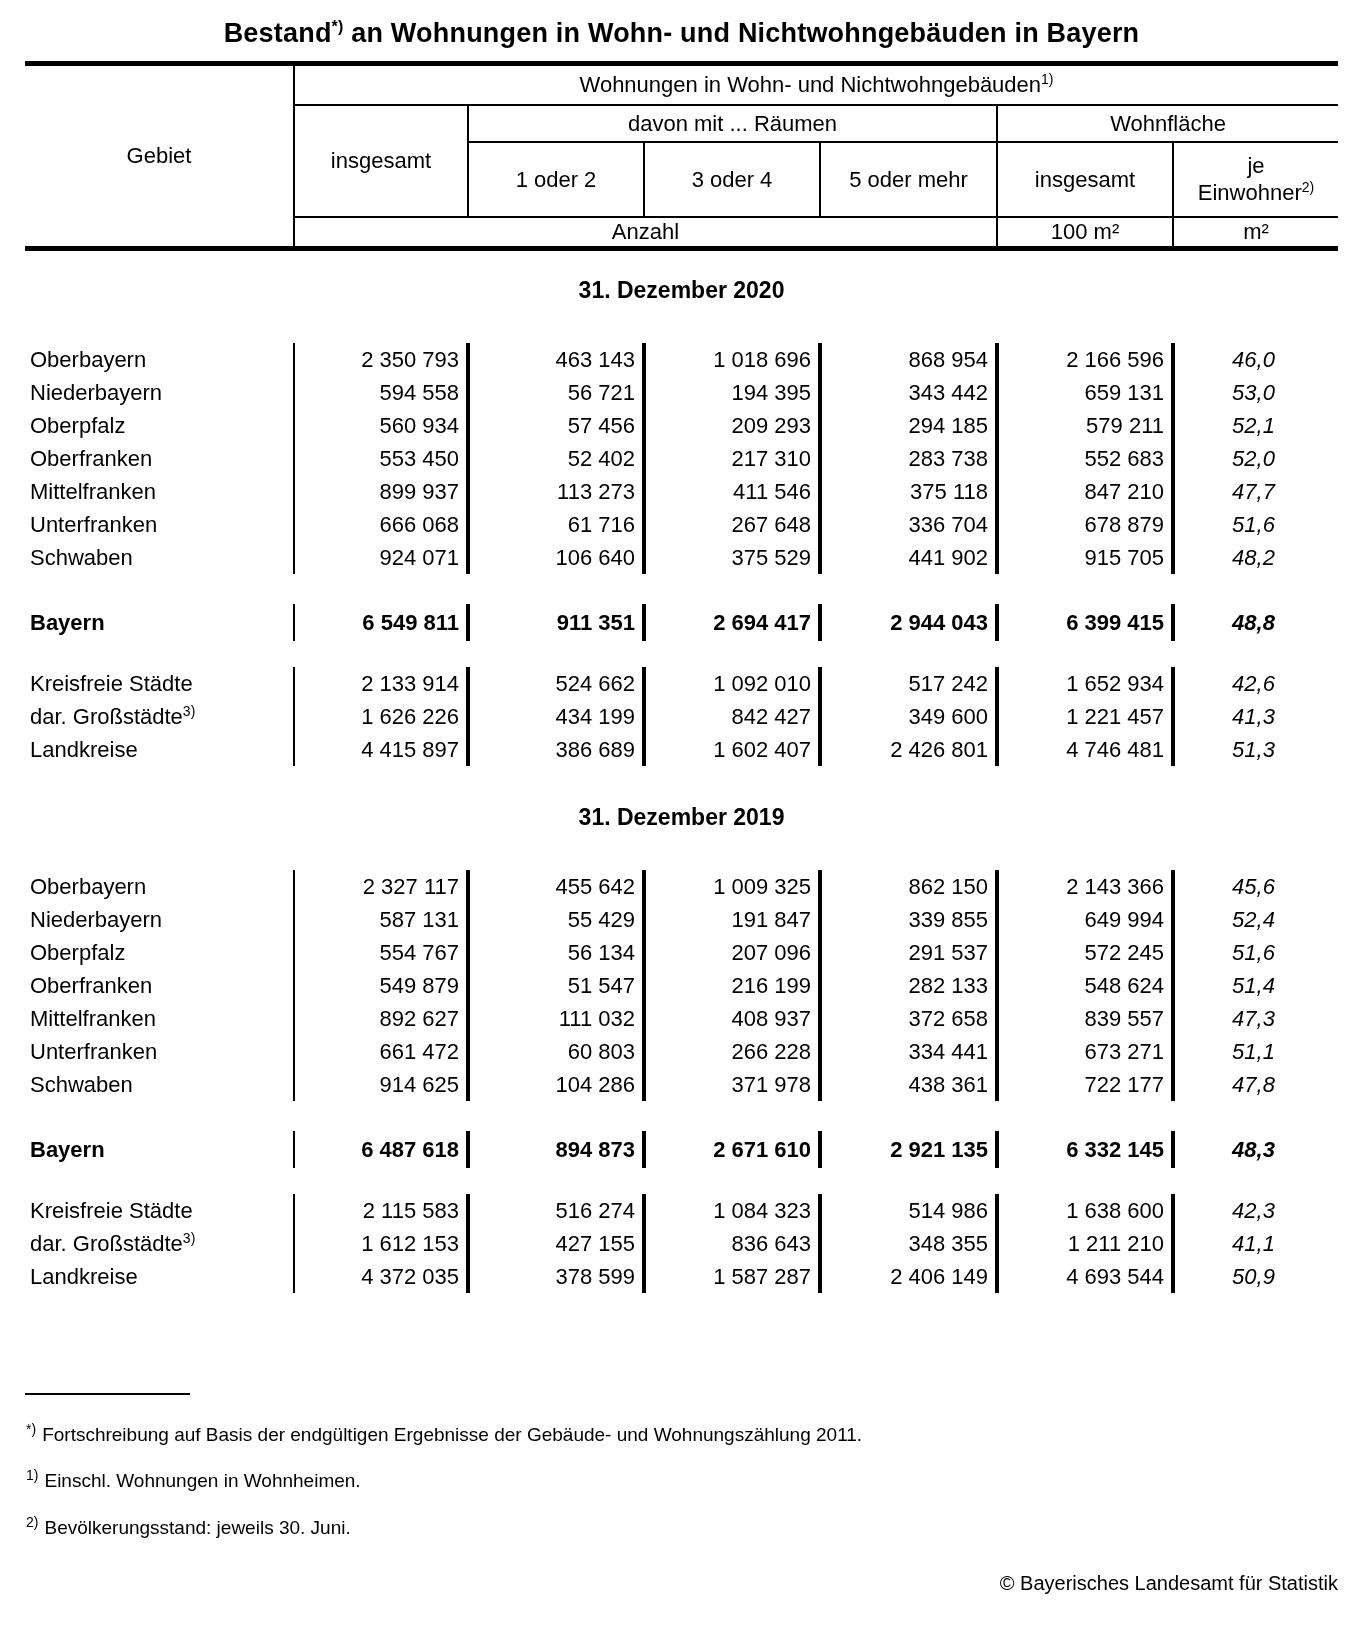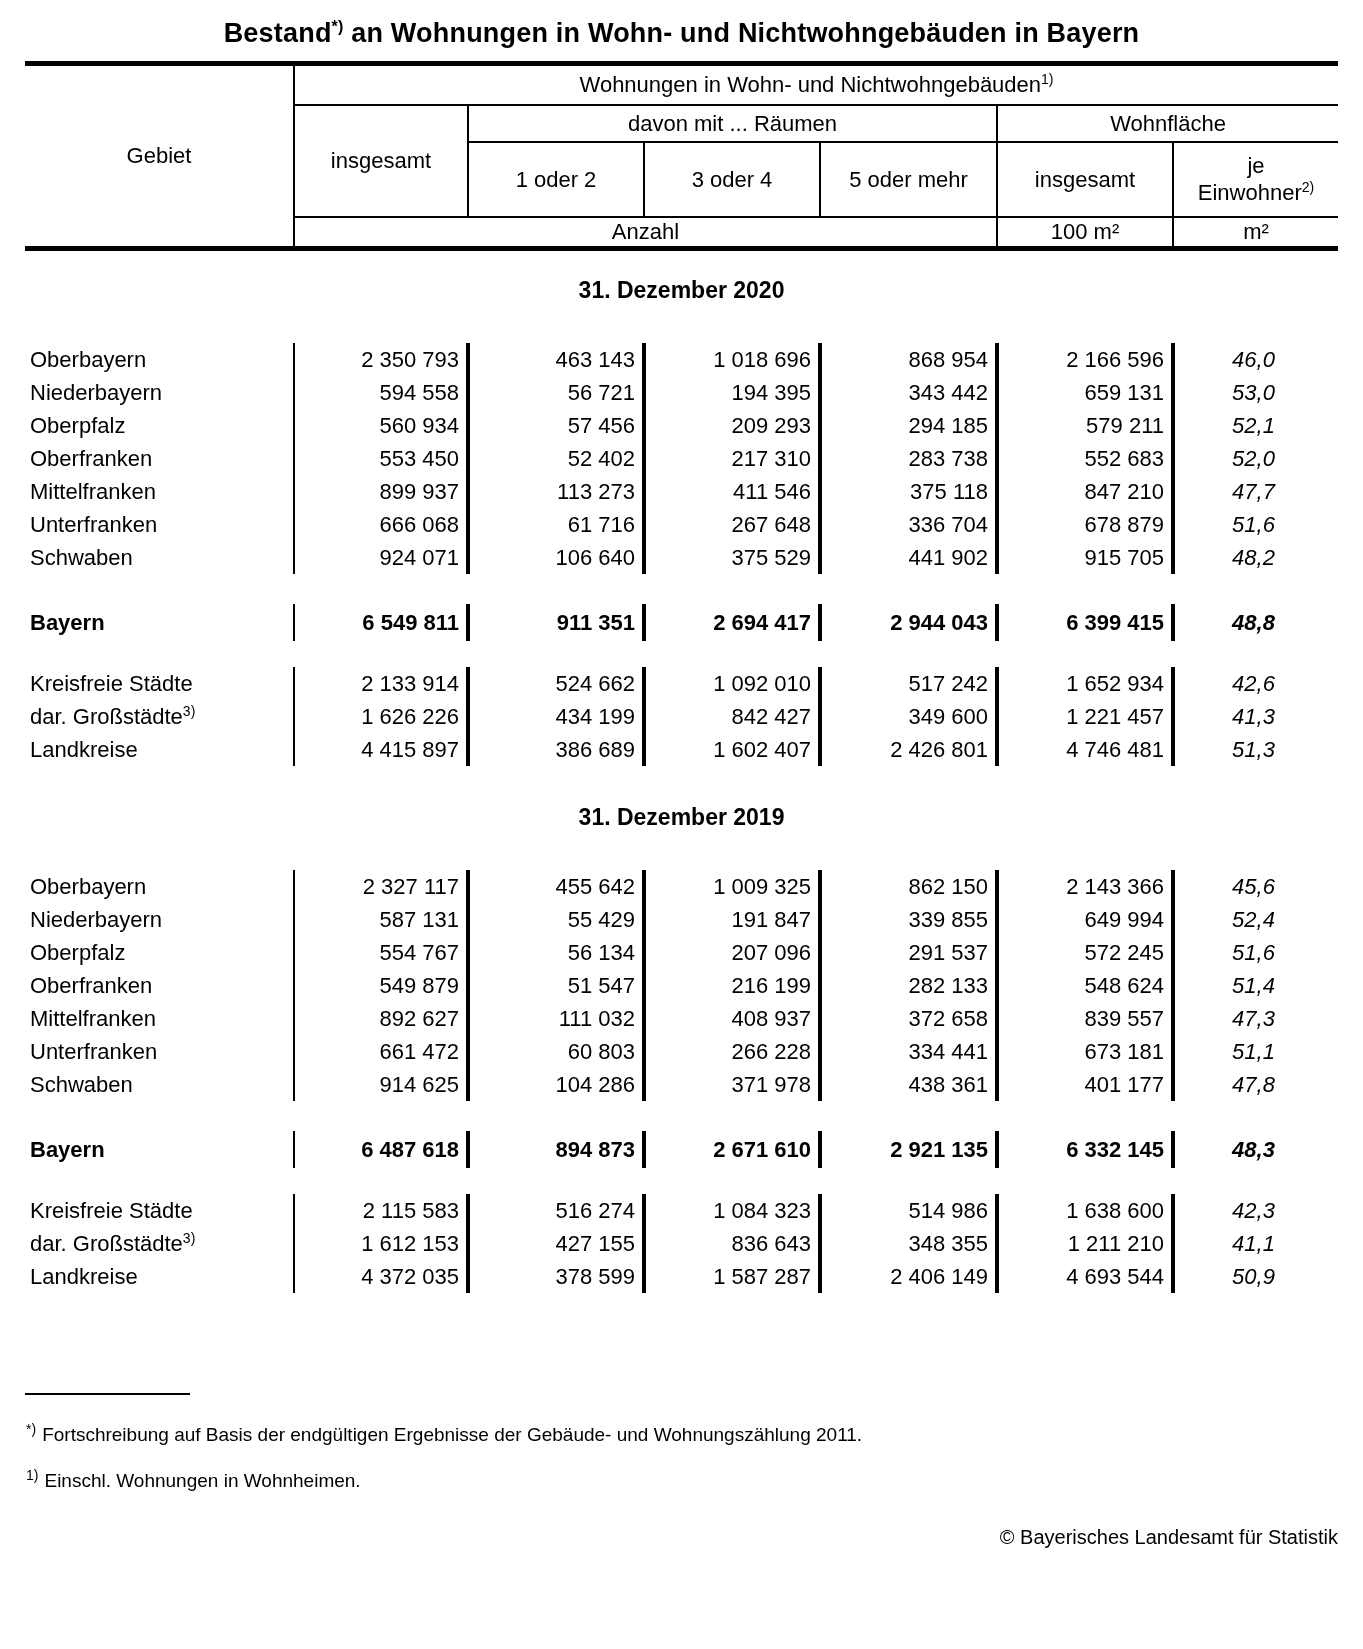--- a/index.html
+++ b/index.html
@@ -264,30 +264,30 @@
           <td class="num">372 658</td>
           <td class="num">839 557</td>
           <td class="last">47,3</td>
         </tr>
         <tr>
           <td class="gb">Unterfranken</td>
           <td class="num">661 472</td>
           <td class="num">60 803</td>
           <td class="num">266 228</td>
           <td class="num">334 441</td>
-          <td class="num">673 181</td>
+          <td class="num">673 271</td>
           <td class="last">51,1</td>
         </tr>
         <tr>
           <td class="gb">Schwaben</td>
           <td class="num">914 625</td>
           <td class="num">104 286</td>
           <td class="num">371 978</td>
           <td class="num">438 361</td>
-          <td class="num">401 177</td>
+          <td class="num">722 177</td>
           <td class="last">47,8</td>
         </tr>
         <tr>
           <td colspan="7" class="spacer" style="height: 30px;"></td>
         </tr>
         <tr class="bold-row">
           <td class="gb">Bayern</td>
           <td class="num">6 487 618</td>
           <td class="num">894 873</td>
           <td class="num">2 671 610</td>
@@ -325,16 +325,17 @@
           <td class="num">4 693 544</td>
           <td class="last">50,9</td>
         </tr>
       </tbody>
   </table>
 
   <div class="divider"></div>
 
   <div class="footnote"><sup>*)</sup><span>Fortschreibung auf Basis der endgültigen Ergebnisse der Gebäude- und Wohnungszählung 2011.</span></div>
   <div class="footnote"><sup>1)</sup><span>Einschl. Wohnungen in Wohnheimen.</span></div>
+  <div class="footnote"><sup>2)</sup><span>Bevölkerungsstand: jeweils 30. Juni.</span></div>
 
   <div class="copyright">© Bayerisches Landesamt für Statistik</div>
 
 </div>
 
 </body></html>

